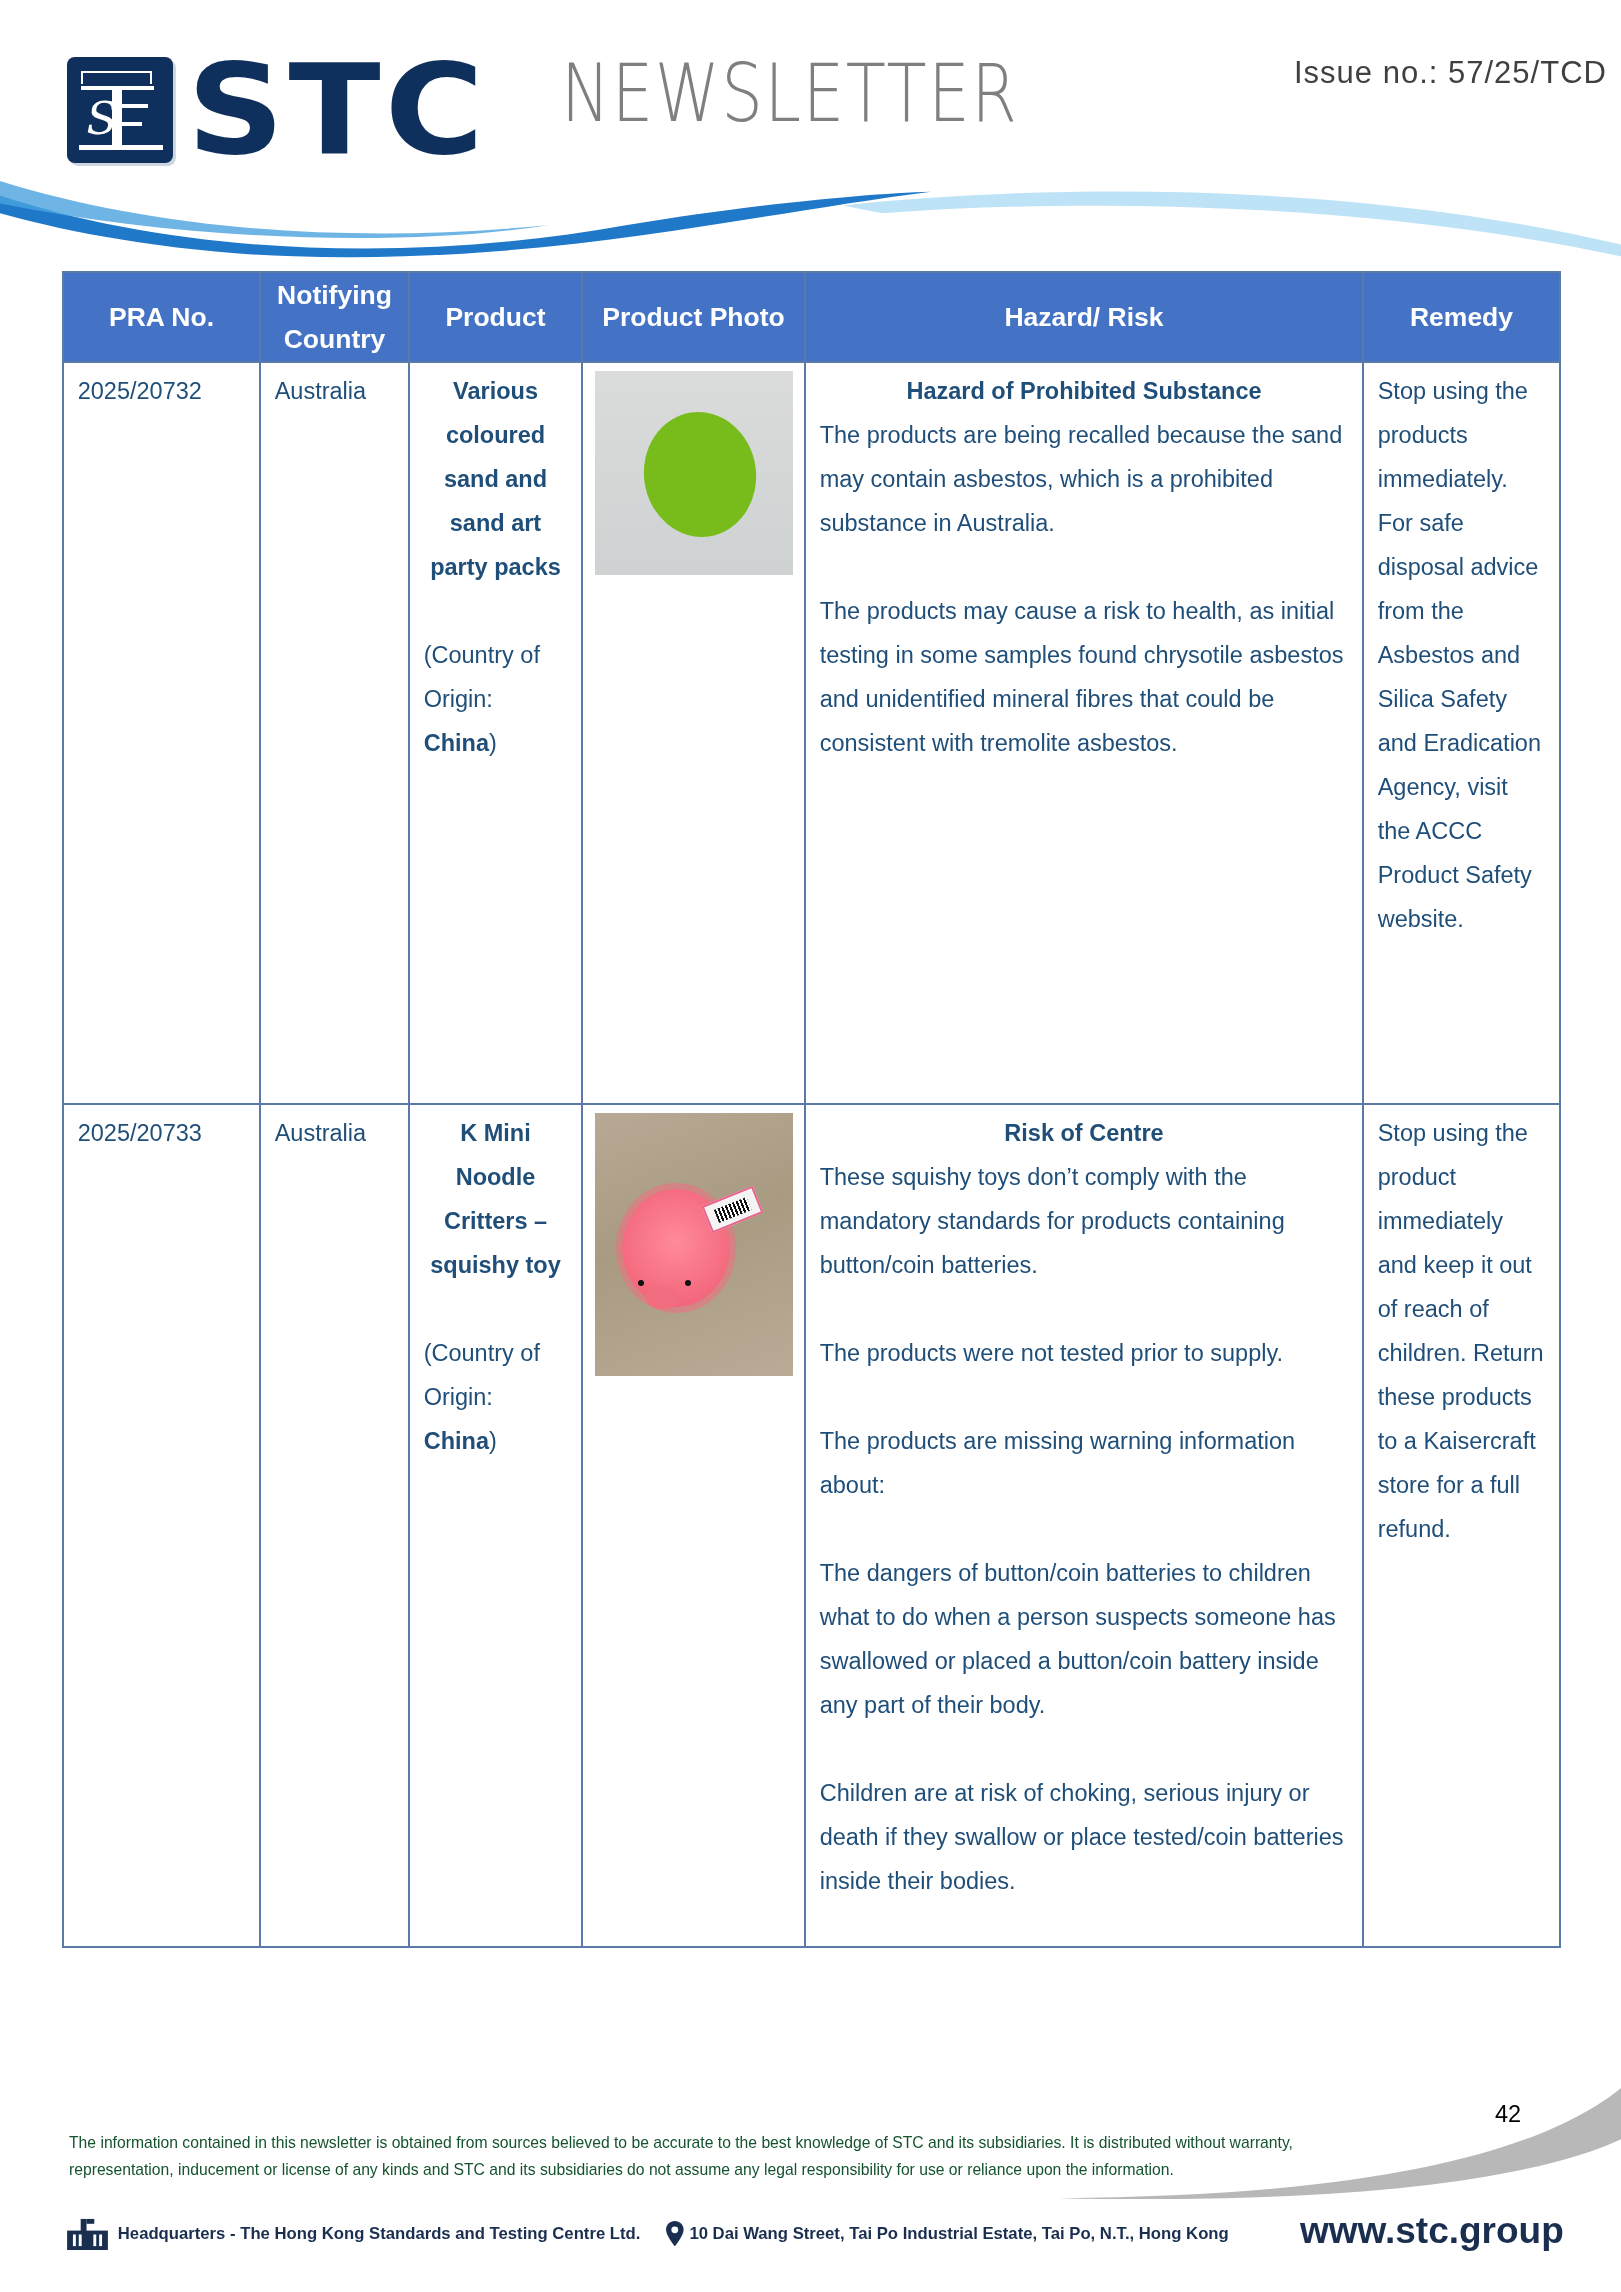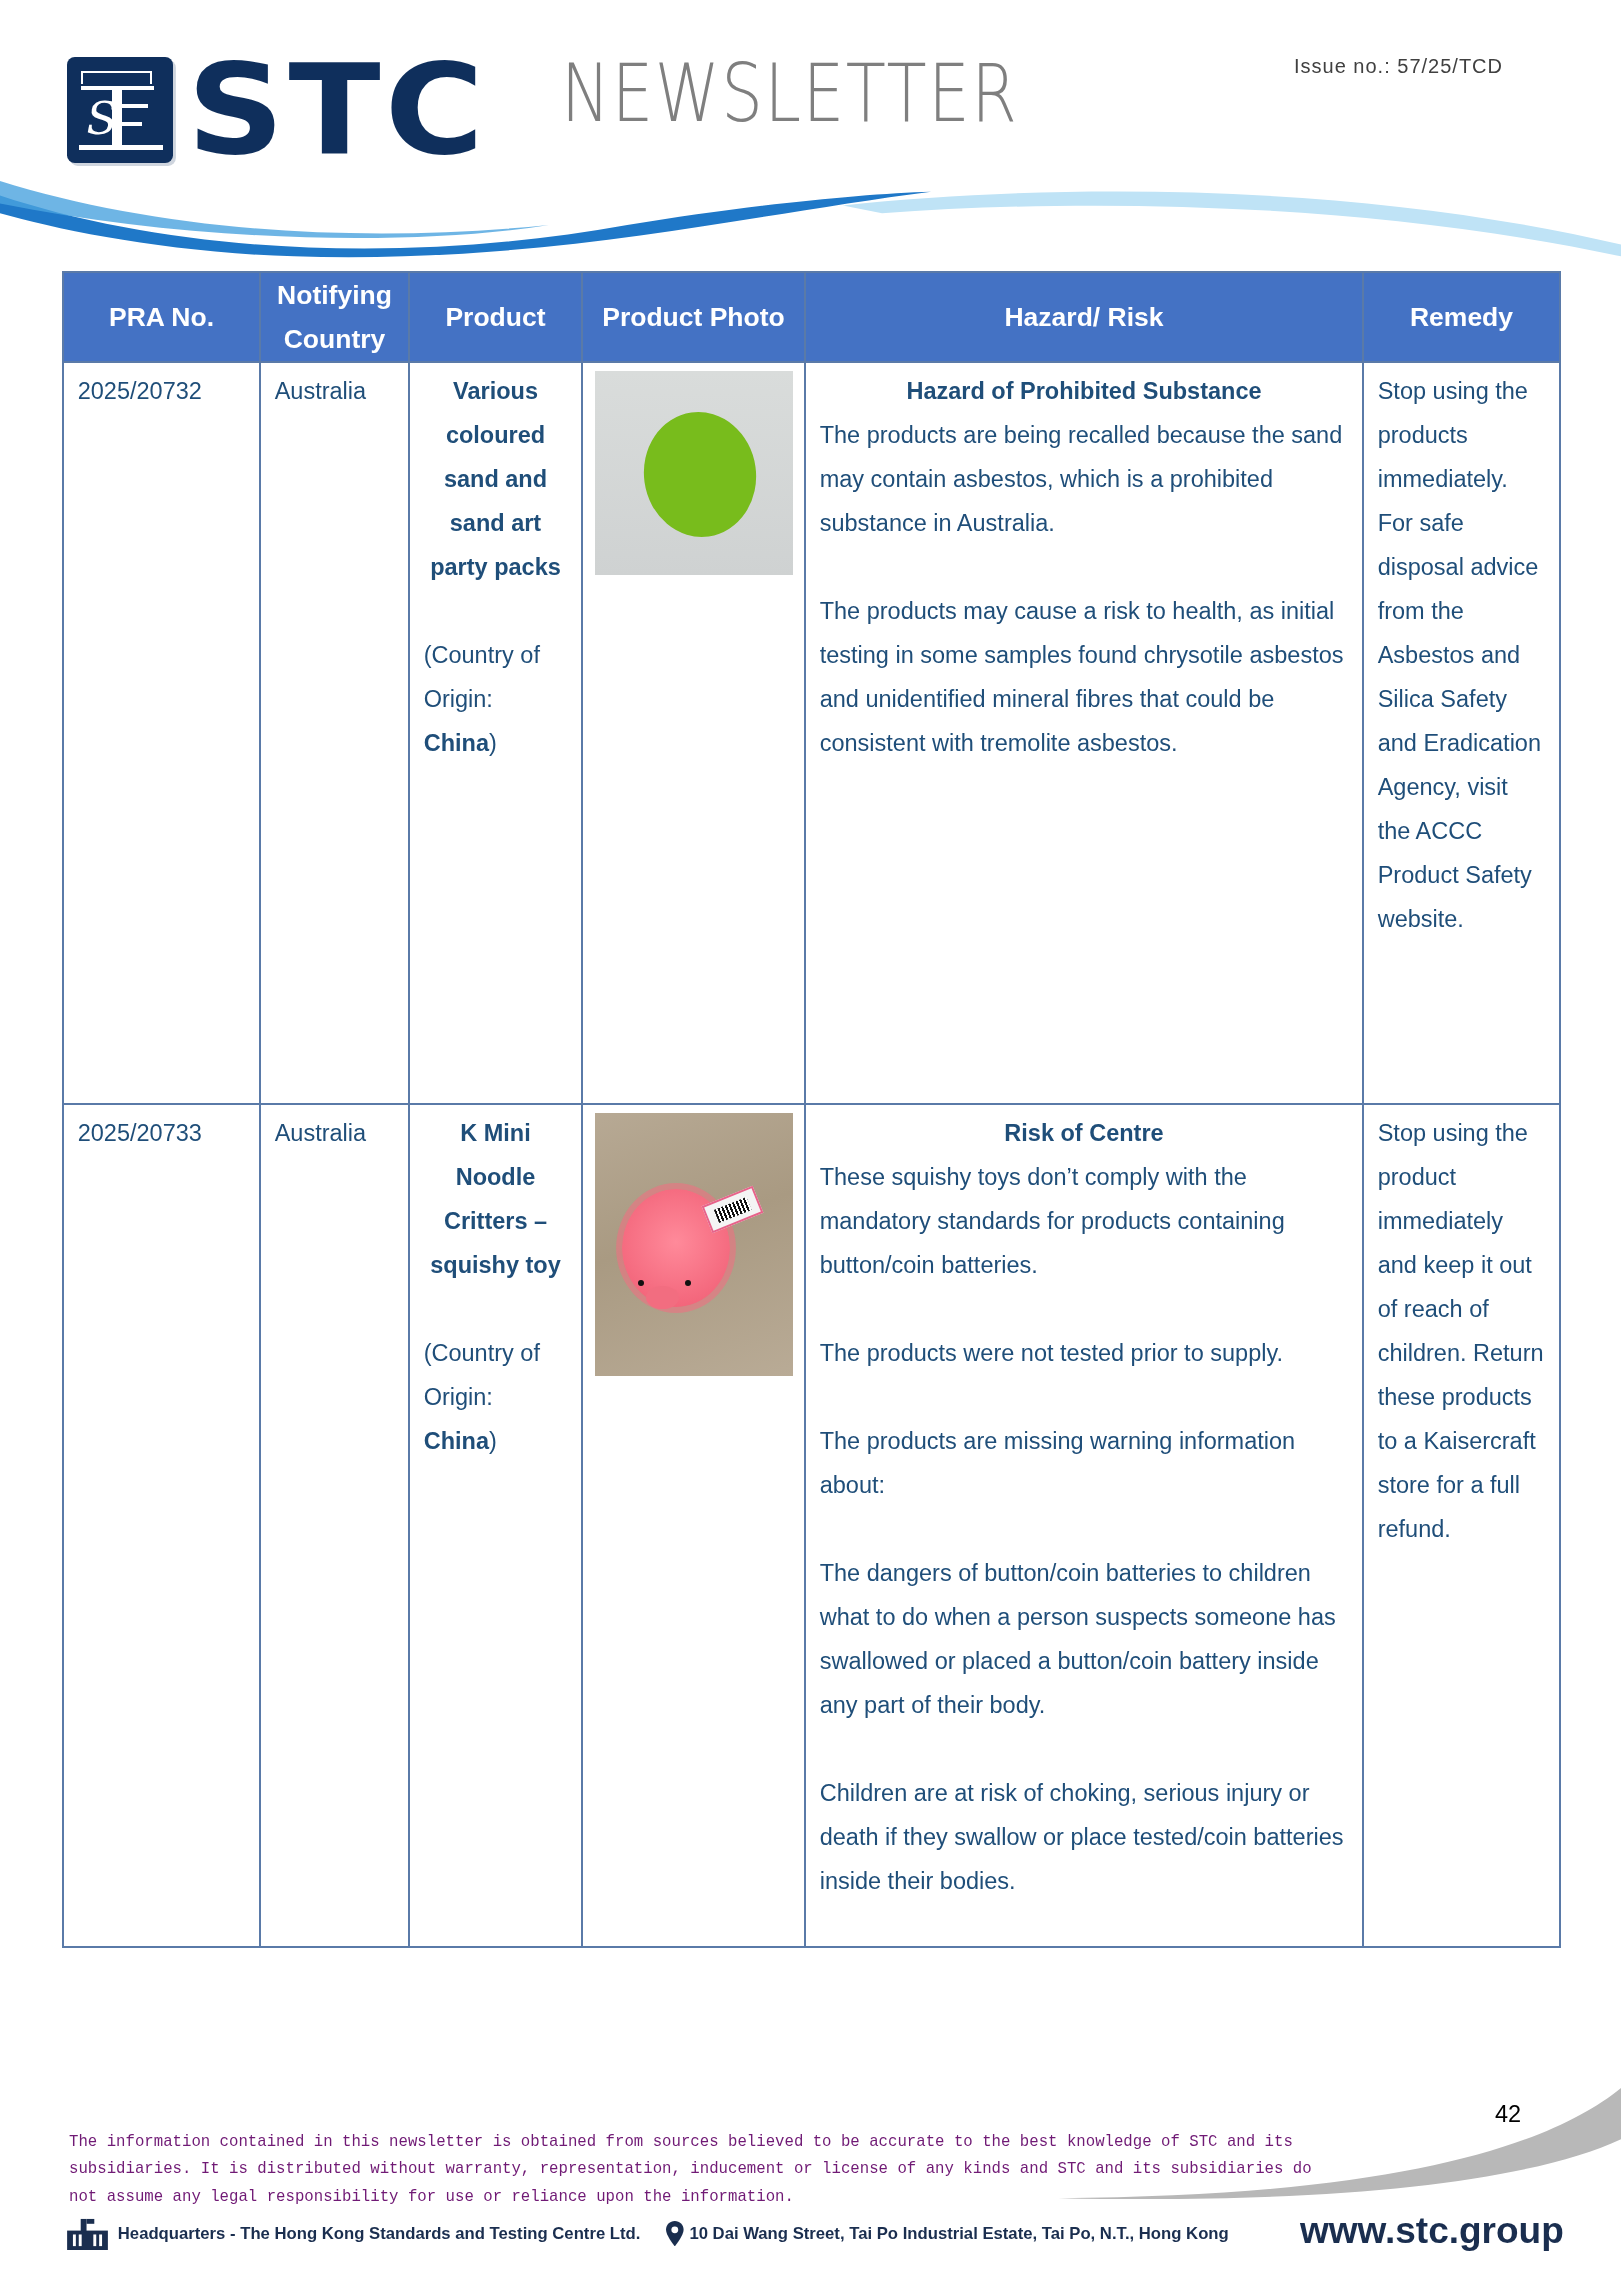--- a/index.html
+++ b/index.html
@@ -11,21 +11,21 @@
   .logo-mark { width: 106px; height: 106px; background: #0f2f5c; border-radius: 7.8px; position: relative; box-shadow: 2.9px 2.9px 0 #cfd5de; }
   .logo-mark .t1 { position: absolute; left: 13.7px; top: 13.7px; width: 71px; height: 13.7px; border: 2.9px solid #fff; border-bottom: none; }
   .logo-mark .bar { position: absolute; left: 13.7px; top: 29px; width: 73px; height: 3.9px; background: #fff; }
   .logo-mark .stem { position: absolute; left: 45px; top: 33px; width: 9.8px; height: 57px; background: #fff; }
   .logo-mark .e1 { position: absolute; left: 55px; top: 47px; width: 25.5px; height: 3.9px; background: #fff; }
   .logo-mark .e2 { position: absolute; left: 55px; top: 65px; width: 19.6px; height: 3.9px; background: #fff; }
   .logo-mark .b1 { position: absolute; left: 11.8px; top: 88px; width: 84px; height: 4.9px; background: #fff; }
   .logo-mark .s { position: absolute; left: 19.6px; top: 39px; color: #fff; font-family: "DejaVu Serif", serif; font-style: italic; font-size: 45px; line-height: 45px; }
   .logo-text { margin-left: 13.7px; font-family: "DejaVu Sans", sans-serif; font-weight: bold; font-size: 125px; line-height: 106px; color: #0f2f5c; letter-spacing: 3.9px; transform: scaleX(1.08); transform-origin: left center; }
   .newsletter { position: absolute; left: 561px; top: 47px; font-family: "DejaVu Sans", sans-serif; font-weight: 300; font-size: 80px; color: #7f7f7f; letter-spacing: 2px; transform: scaleX(0.82); transform-origin: left top; }
-  .issue { position: absolute; left: 1294px; top: 55px; font-size: 20px; color: #404040; letter-spacing: 1px; }
+  .issue { position: absolute; left: 1294px; top: 55px; font-size: 31px; color: #404040; letter-spacing: 1px; }
   .swoosh { position: absolute; left: 0; top: 176px; width: 1621px; height: 98px; }
 
   
   table.recalls { position: absolute; left: 62px; top: 271px; width: 1498px; border-collapse: collapse; table-layout: fixed; }
   table.recalls th { background: #4472c4; color: #fff; font-size: 26.5px; font-weight: bold; height: 90px; text-align: center; vertical-align: middle; line-height: 44px; border: 2px solid #5a7aa8; padding: 0 5.9px; }
   table.recalls td { border: 2px solid #5a7aa8; vertical-align: top; font-size: 23.5px; line-height: 44px; color: #1f4e79; padding: 5.9px 13.7px 9.8px 13.7px; }
   col.c1 { width: 197px; } col.c2 { width: 149px; } col.c3 { width: 173px; }
   col.c4 { width: 223px; } col.c5 { width: 558px; } col.c6 { width: 197px; }
   .bold { font-weight: bold; text-align: center; }
   .para { display: block; }
@@ -38,21 +38,21 @@
   .photo-pig .body { position: absolute; left: 27.4px; top: 76px; width: 108px; height: 118px; border-radius: 50%; background: radial-gradient(circle at 50% 45%, #ff8a9a, #ef5a71); box-shadow: 0 0 0 5.9px rgba(244,110,130,0.55); }
   .photo-pig .snout { position: absolute; left: 51px; top: 173px; width: 33px; height: 23.5px; border-radius: 50%; background: #f26d80; }
   .photo-pig .eye1, .photo-pig .eye2 { position: absolute; top: 167px; width: 5.9px; height: 5.9px; border-radius: 50%; background: #111; }
   .photo-pig .eye1 { left: 43px; } .photo-pig .eye2 { left: 90px; }
   .photo-pig .tag { position: absolute; left: 110px; top: 82px; width: 55px; height: 29px; background: #f4f4f4; border: 2.9px solid #e7638a; transform: rotate(-22deg); }
   .photo-pig .tag::after { content: ""; position: absolute; left: 7.8px; top: 5.9px; width: 35px; height: 13.7px; background: repeating-linear-gradient(90deg, #111 0 2px, #fff 2px 3.9px); }
 
   
   .page-no { position: absolute; left: 1495px; top: 2101px; font-size: 23.5px; color: #000; }
   .footer-swoosh { position: absolute; left: 1039px; top: 2088px; width: 582px; height: 118px; }
-  .disclaimer { position: absolute; left: 69px; top: 2129px; width: 1245px; font-size: 15.7px; line-height: 27.4px; color: #701a75; font-family: Liberation Mono, monospace; }
+  .disclaimer { position: absolute; left: 69px; top: 2129px; width: 1245px; font-size: 15.7px; line-height: 27.4px; color: #14532d; }
   .hq { position: absolute; left: 65px; top: 2217px; display: flex; align-items: center; font-size: 16.7px; font-weight: bold; color: #1a2e4f; }
   .hq-icon { width: 45px; height: 33px; margin-right: 7.8px; }
   .pin-icon { width: 17.6px; height: 25.5px; margin: 0 5.9px 0 25.5px; }
   .website { position: absolute; left: 1300px; top: 2210px; font-size: 37px; font-weight: bold; color: #1a2e4f; }
 </style>
 </head>
 <body>
 
 <div class="logo">
   <div class="logo-mark">

